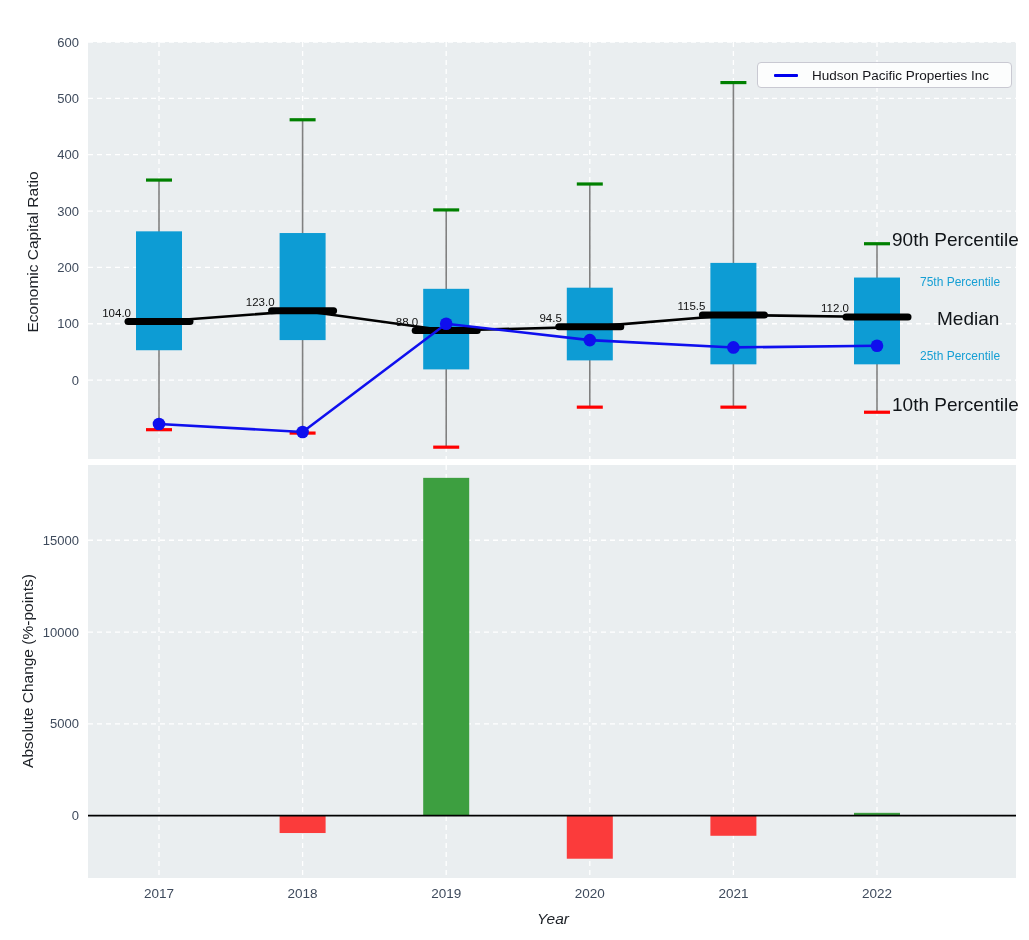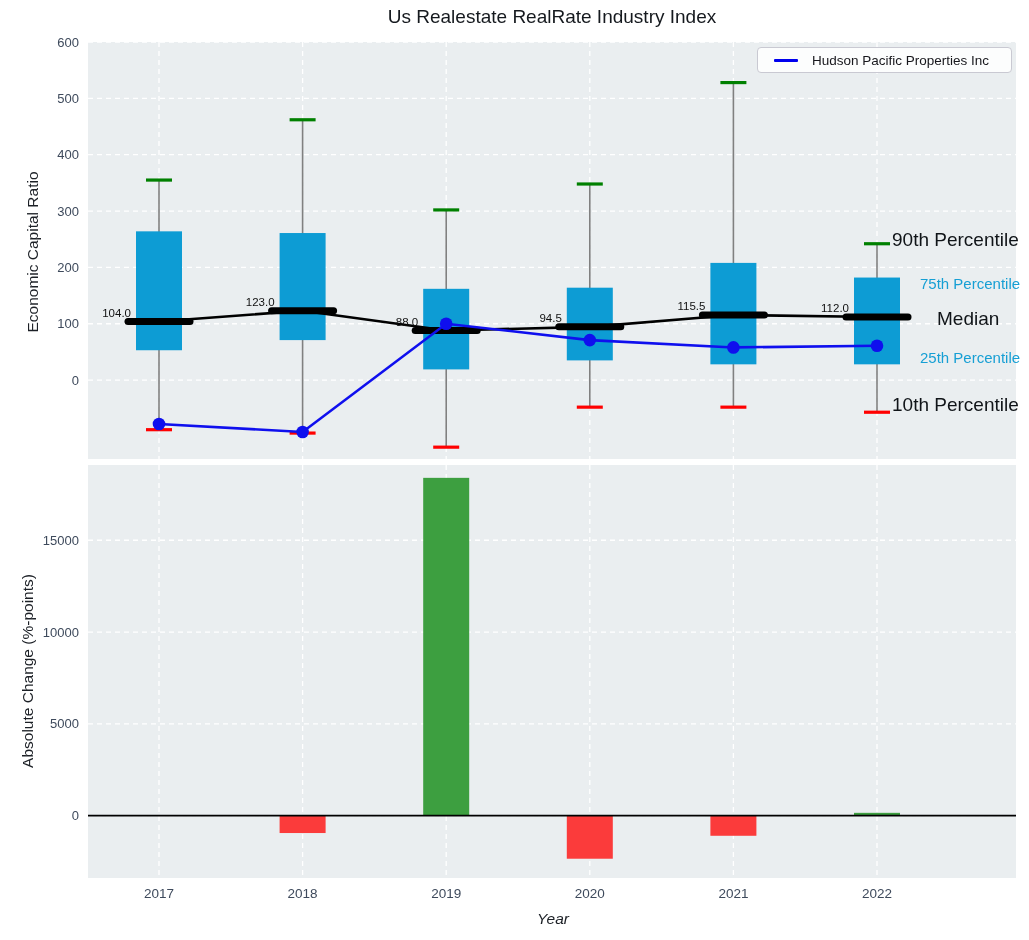--- a/index.html
+++ b/index.html
@@ -9,31 +9,31 @@
     background:#ffffff;
     font-family:"Liberation Sans", sans-serif;
     overflow:hidden;
   }
   .chart-svg{position:absolute;left:0;top:0;}
   .chart-title{
     position:absolute;left:88px;top:6px;width:928px;
     text-align:center;font-size:19px;font-weight:500;color:#15191e;
   }
   .legend{
-    position:absolute;left:757px;top:47px;width:255px;height:26px;
+    position:absolute;left:757px;top:62px;width:255px;height:26px;
     background:rgba(255,255,255,0.85);
     border:1px solid #c9c9d2;border-radius:4px;
     display:flex;align-items:center;
     box-sizing:border-box;
   }
   .legend-swatch{width:24px;height:3px;background:#0000ee;margin-left:16px;border-radius:1px;}
   .legend-label{margin-left:14px;font-size:13.5px;color:#17171c;}
   .pct-label{position:absolute;white-space:nowrap;}
   .pct-big{font-size:19px;color:#101418;}
-  .pct-small{font-size:15px;color:#169fd4;}
+  .pct-small{font-size:12px;color:#169fd4;}
   .axis-label{
     position:absolute;white-space:nowrap;color:#1c2026;font-size:15.5px;
   }
   .rot{transform:translate(-50%,-50%) rotate(-90deg);}
   .xcenter{transform:translate(-50%,0);font-style:italic;}
 </style>
 </head>
 <body>
 
 <div class="figure">
@@ -126,21 +126,20 @@
       <text x="79" y="636.5355555555556" text-anchor="end" font-size="13" fill="#3e4a5c">10000</text>
       <text x="79" y="544.7577777777777" text-anchor="end" font-size="13" fill="#3e4a5c">15000</text>
       <text x="159" y="898" text-anchor="middle" font-size="13.5" fill="#3e4a5c">2017</text>
       <text x="302.6" y="898" text-anchor="middle" font-size="13.5" fill="#3e4a5c">2018</text>
       <text x="446.2" y="898" text-anchor="middle" font-size="13.5" fill="#3e4a5c">2019</text>
       <text x="589.8" y="898" text-anchor="middle" font-size="13.5" fill="#3e4a5c">2020</text>
       <text x="733.4" y="898" text-anchor="middle" font-size="13.5" fill="#3e4a5c">2021</text>
       <text x="877" y="898" text-anchor="middle" font-size="13.5" fill="#3e4a5c">2022</text>
     </svg>
 
-  <div class="chart-title">Us Realestate RealRate Industry Index</div>
 
   <div class="legend">
     <div class="legend-swatch"></div>
     <div class="legend-label">Hudson Pacific Properties Inc</div>
   </div>
 
   <div class="pct-label pct-big" style="left:892px;top:229px;">90th Percentile</div>
   <div class="pct-label pct-small" style="left:920px;top:275px;">75th Percentile</div>
   <div class="pct-label pct-big" style="left:937px;top:308px;">Median</div>
   <div class="pct-label pct-small" style="left:920px;top:349px;text-align:right;">25th Percentile</div>

